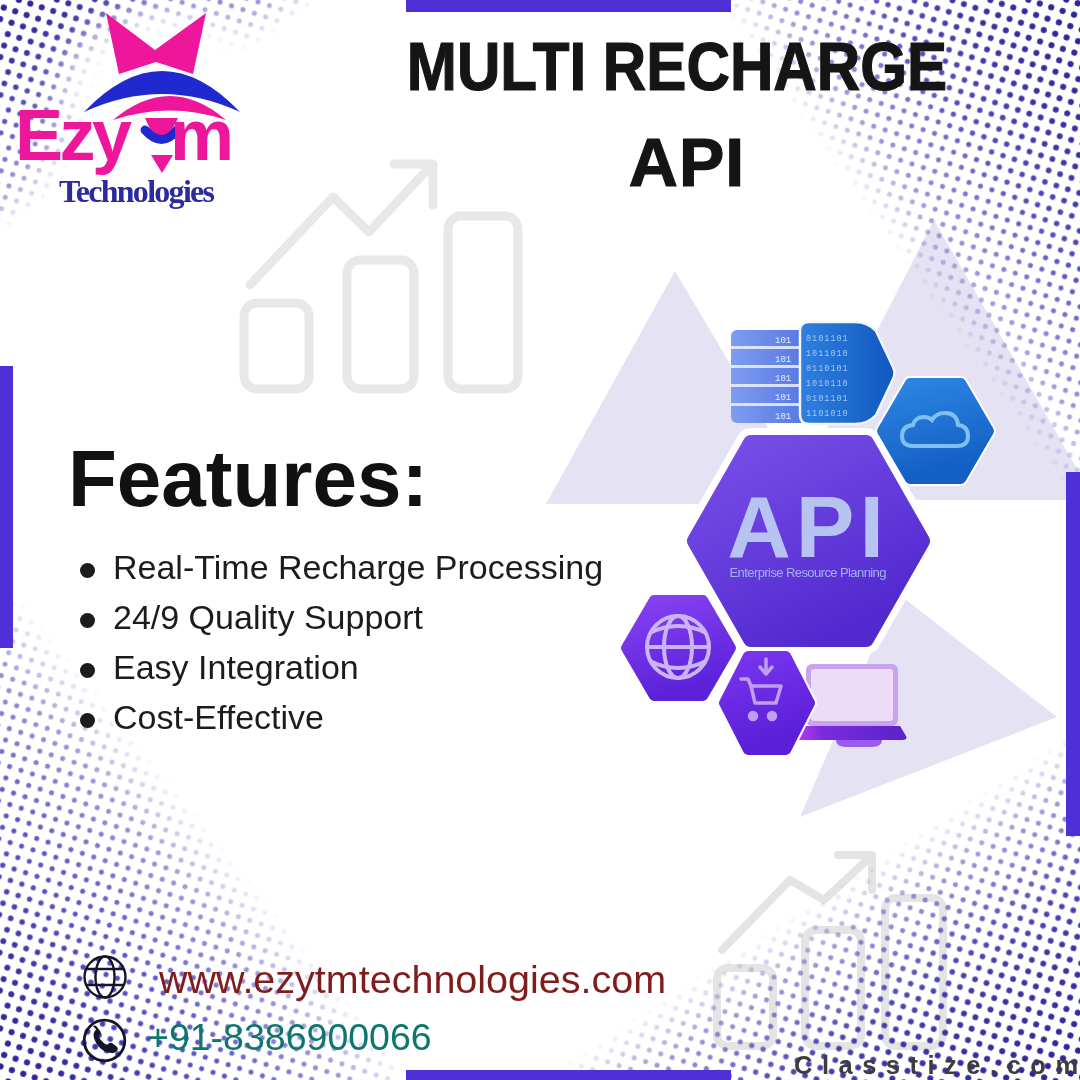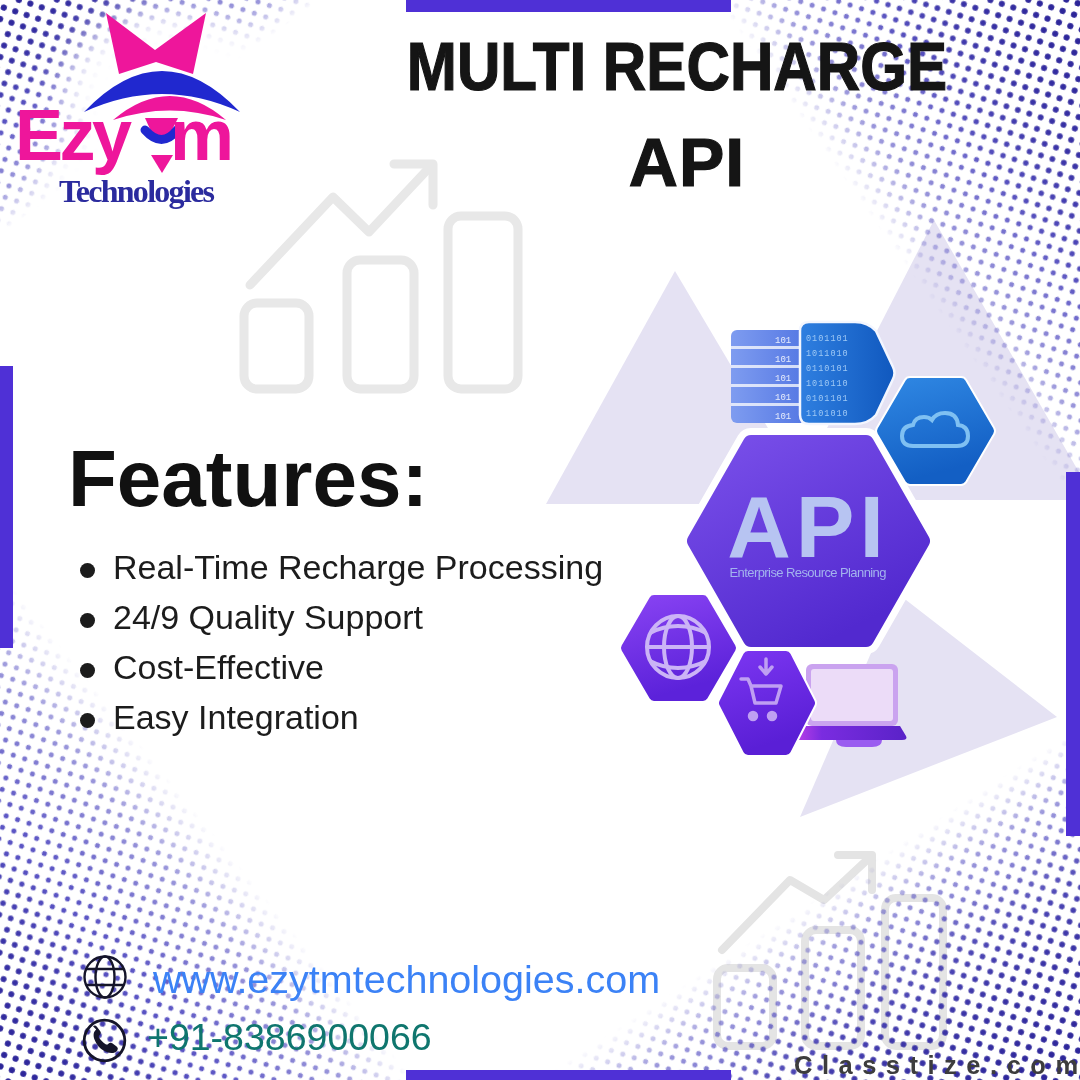--- a/index.html
+++ b/index.html
@@ -10,21 +10,21 @@
     font-size:68px;font-weight:bold;color:#151515;line-height:97px;letter-spacing:0px;
     -webkit-text-stroke:1.2px #151515;transform:scaleX(0.885);transform-origin:50% 50%;}
   #headline2{left:307px;top:114px;width:760px;text-align:center;
     font-size:68px;font-weight:bold;color:#151515;line-height:97px;letter-spacing:1px;
     -webkit-text-stroke:1.2px #151515;}
   #features{left:68px;top:419px;font-size:80px;font-weight:bold;color:#111;margin-top:14px;}
   #bullets{left:80px;top:542px;font-size:34px;color:#1c1c1c;}
   #bullets .li{position:relative;padding-left:33px;height:50px;line-height:50px;}
   #bullets .li:before{content:"";position:absolute;left:0;top:21px;width:15px;height:15px;
     border-radius:50%;background:#1c1c1c;}
-  #weburl{left:153px;top:957px;font-size:39.5px;color:#3b82f6;}
+  #weburl{left:159px;top:957px;font-size:39.5px;color:#7f1d1d;}
   #phone{left:147px;top:1016px;font-size:37.5px;color:#0f766e;}
   #classtize{left:794px;top:1051px;font-size:25.5px;font-weight:bold;color:#3d3d3d;
     letter-spacing:9.5px;}
 </style>
 </head>
 <body>
 
 <svg class="abs" style="left:0;top:0" width="1080" height="1080" viewBox="0 0 1080 1080">
   <defs>
     <pattern id="ht" width="12" height="12" patternUnits="userSpaceOnUse" patternTransform="rotate(18)">
@@ -268,22 +268,22 @@
 
   <text x="59" y="202" font-size="32" font-weight="bold" fill="#2b2b9e" textLength="156" font-family="Liberation Serif, serif">Technologies</text>
 </svg>
 
 <div class="abs" id="headline1">MULTI RECHARGE</div>
 <div class="abs" id="headline2">API</div>
 <div class="abs" id="features">Features:</div>
 <div class="abs" id="bullets">
   <div class="li">Real-Time Recharge Processing</div>
   <div class="li">24/9 Quality Support</div>
+  <div class="li">Easy Integration</div>
   <div class="li">Cost-Effective</div>
-  <div class="li">Easy Integration</div>
 </div>
 
 <svg class="abs" style="left:82px;top:954px" width="46" height="46" viewBox="0 0 46 46">
   <g fill="none" stroke="#15152a" stroke-width="2.4">
     <circle cx="23" cy="23" r="20.5"></circle>
     <ellipse cx="23" cy="23" rx="9.5" ry="20.5"></ellipse>
     <path d="M4,15 h38 M4,31 h38"></path>
   </g>
 </svg>
 <div class="abs" id="weburl">www.ezytmtechnologies.com</div>

